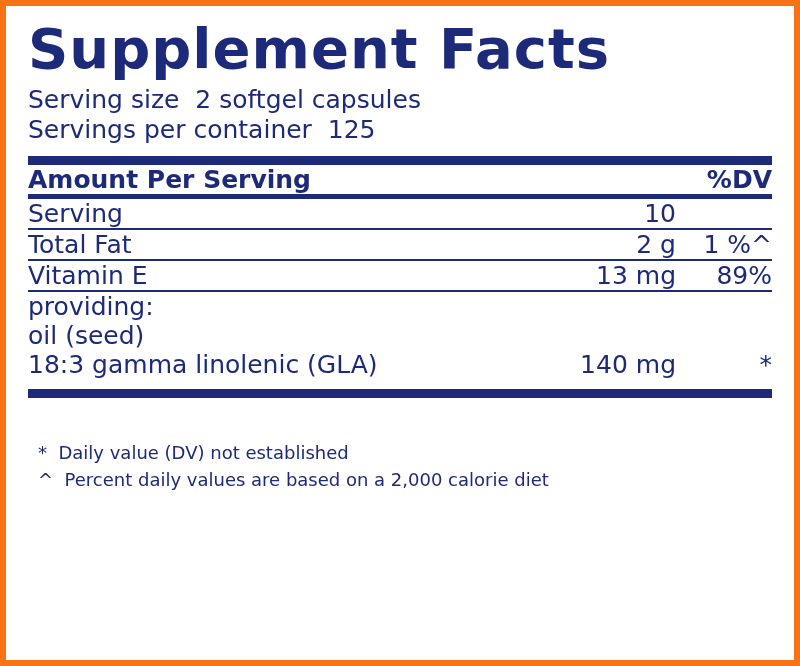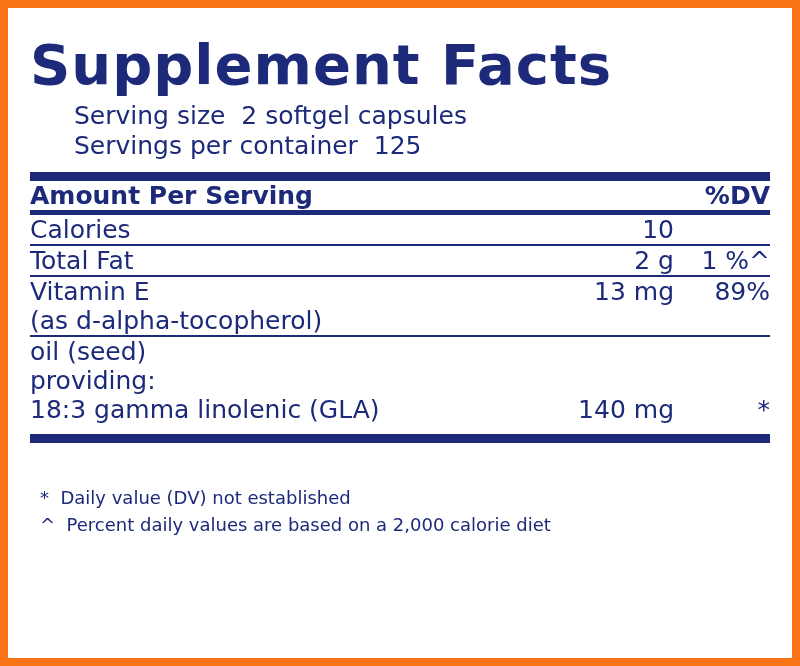--- a/index.html
+++ b/index.html
@@ -11,38 +11,37 @@
     width: 800px;
     height: 666px;
     font-family: "DejaVu Sans", sans-serif;
     color: #1d2a7a;
   }
   .panel {
     position: relative;
     box-sizing: border-box;
     width: 800px;
     height: 666px;
-    border: 8px solid #f97316;
-    padding: 20px 22px 0 22px;
+    border: 6px solid #f97316;
+    padding: 6px 22px 0 22px;
   }
   .title {
     font-size: 56px;
     font-weight: bold;
     letter-spacing: 1px;
     line-height: 1.05;
     margin: 8px 0 6px 0;
     color: #1d2a7a;
     font-family: "DejaVu Sans", sans-serif;
   }
   .serving-line {
     font-size: 25px;
     line-height: 1.22;
     color: #1d2a7a;
     white-space: pre;
-    margin-left: 44px;
   }
   .rule-thick {
     height: 9px;
     background: #1d2a7a;
     margin: 10px 0 0 0;
   }
   .rule-medium {
     height: 5px;
     background: #1d2a7a;
     margin: 0;
@@ -109,21 +108,21 @@
       <td class="hdr-dv">%DV</td>
     </tr>
   </tbody>
     </table>
 
   <div class="rule-medium"></div>
 
   <table class="facts">
     <tbody>
         <tr class="data-row">
-      <td class="col-name">Calories</td>
+      <td class="col-name">Serving</td>
       <td class="col-amount">10</td>
       <td class="col-dv"></td>
     </tr>
   </tbody>
     </table>
 
   <div class="rule-thin"></div>
 
   <table class="facts">
     <tbody>
@@ -137,39 +136,34 @@
 
   <div class="rule-thin"></div>
 
   <table class="facts">
     <tbody>
         <tr class="data-row">
       <td class="col-name">Vitamin E</td>
       <td class="col-amount">13 mg</td>
       <td class="col-dv">89%</td>
     </tr>
-    <tr class="sub-row">
-      <td class="col-name">(as d-alpha-tocopherol)</td>
-      <td class="col-amount"></td>
-      <td class="col-dv"></td>
-    </tr>
   </tbody>
     </table>
 
   <div class="rule-thin"></div>
 
   <table class="facts">
     <tbody>
     <tr class="sub-row">
-      <td class="col-name">oil (seed)</td>
+      <td class="col-name indent1">providing:</td>
       <td class="col-amount"></td>
       <td class="col-dv"></td>
     </tr>
     <tr class="sub-row">
-      <td class="col-name indent1">providing:</td>
+      <td class="col-name">oil (seed)</td>
       <td class="col-amount"></td>
       <td class="col-dv"></td>
     </tr>
     <tr class="sub-row">
       <td class="col-name indent2">18:3 gamma linolenic (GLA)</td>
       <td class="col-amount">140 mg</td>
       <td class="col-dv">*</td>
     </tr>
   </tbody>
     </table>

